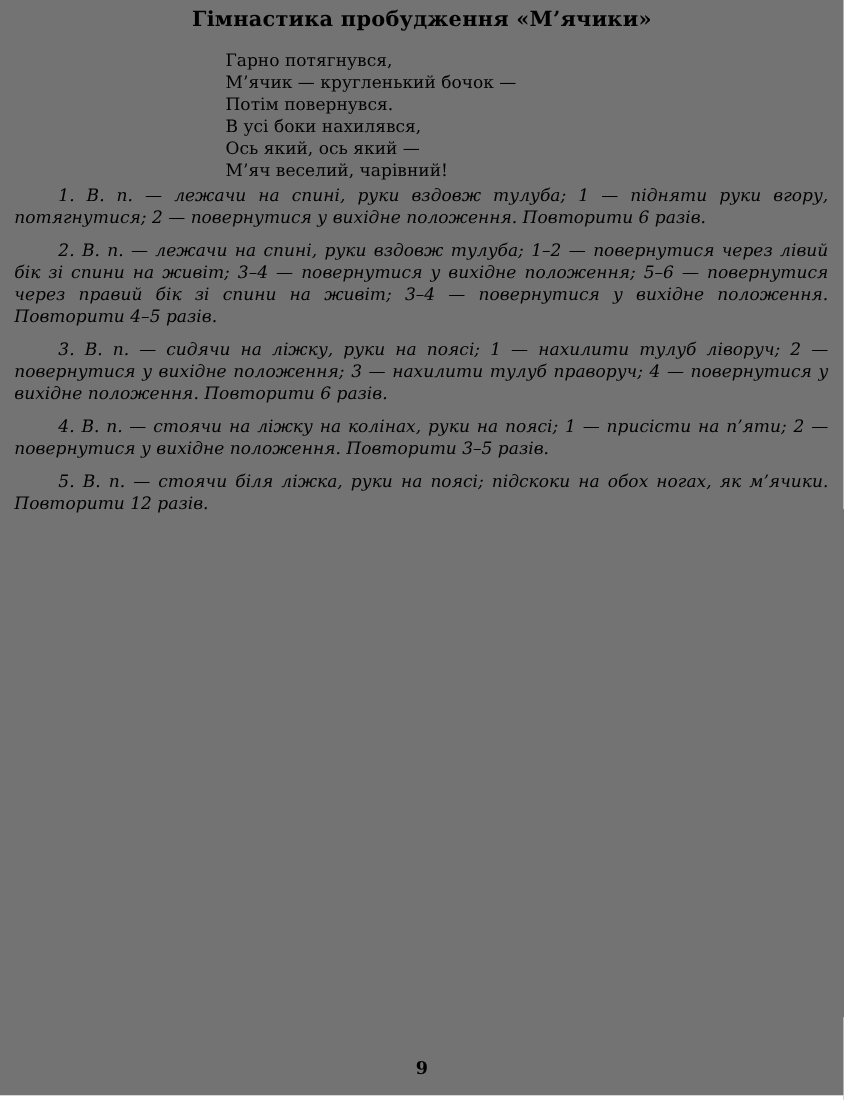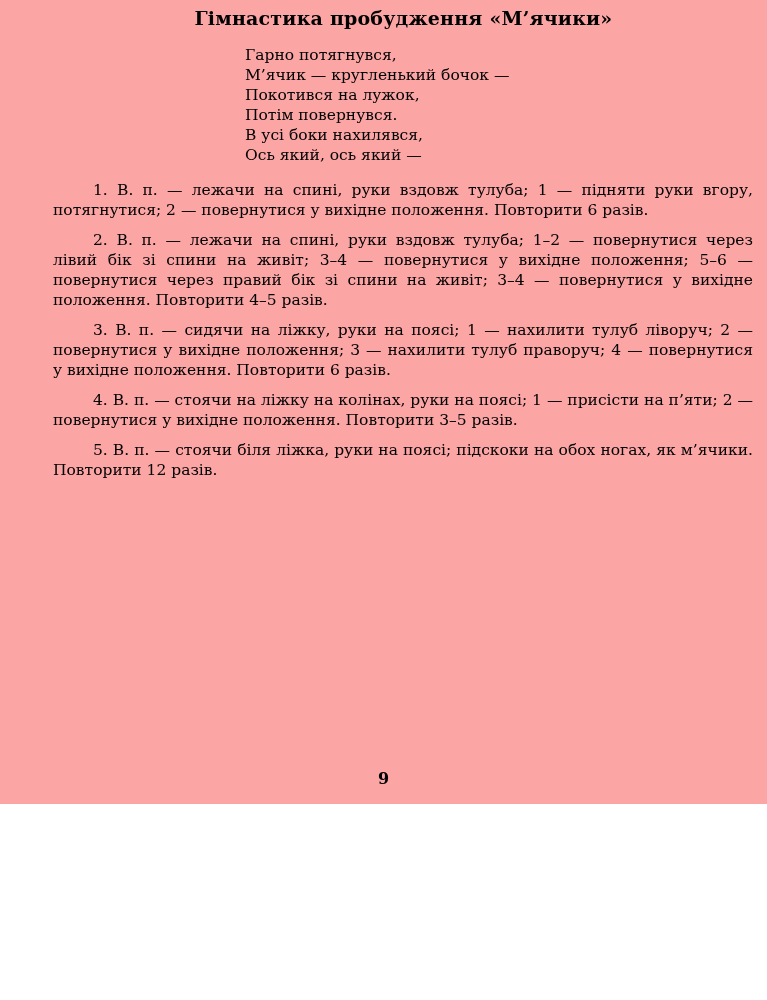--- a/index.html
+++ b/index.html
@@ -3,48 +3,48 @@
 <meta charset="utf-8">
 <style>
   html, body {
     margin: 0;
     padding: 0;
     background: #ffffff;
   }
   .page {
     position: relative;
     width: 767px;
-    height: 804px;
-    background: #fca5a5;
+    height: 996px;
+    background: #737373;
     color: #111111;
     font-family: "DejaVu Serif", "Liberation Serif", serif;
     overflow: hidden;
     box-sizing: border-box;
-    padding-left: 40px;
   }
   .title {
     margin: 0;
     padding-top: 7px;
     font-size: 19px;
     font-weight: bold;
     text-align: center;
     letter-spacing: 0.2px;
     color: #000000;
   }
   .poem {
     margin: 16px 0 0 205px;
     font-size: 15.5px;
     line-height: 20px;
     color: #000000;
   }
   .poem-line {
     white-space: nowrap;
   }
   .exercises {
-    margin: 15px 14px 0 13px;
+    margin: 3px 14px 0 13px;
+    font-style: italic;
   }
   .exercise {
     margin: 0 0 10px 0;
     font-size: 15.5px;
     line-height: 20px;
     text-align: justify;
     text-indent: 40px;
     color: #000000;
   }
   .page-number {
@@ -61,24 +61,24 @@
 </head>
 <body>
 
 <div class="page">
 
   <h1 class="title">Гімнастика пробудження «М’ячики»</h1>
 
   <div class="poem">
     <div class="poem-line">Гарно потягнувся,</div>
     <div class="poem-line">М’ячик — кругленький бочок —</div>
-    <div class="poem-line">Покотився на лужок,</div>
     <div class="poem-line">Потім повернувся.</div>
     <div class="poem-line">В усі боки нахилявся,</div>
     <div class="poem-line">Ось який, ось який —</div>
+    <div class="poem-line">М’яч веселий, чарівний!</div>
   </div>
 
   <div class="exercises">
     <p class="exercise">1. В. п. — лежачи на спині, руки вздовж тулуба; 1 — підняти руки вгору, потягнутися; 2 — повернутися у вихідне положення. Повторити 6 разів.</p>
     <p class="exercise">2. В. п. — лежачи на спині, руки вздовж тулуба; 1–2 — повернутися через лівий бік зі спини на живіт; 3–4 — повернутися у вихідне положення; 5–6 — повернутися через правий бік зі спини на живіт; 3–4 — повернутися у вихідне положення. Повторити 4–5 разів.</p>
     <p class="exercise">3. В. п. — сидячи на ліжку, руки на поясі; 1 — нахилити тулуб ліворуч; 2 — повернутися у вихідне положення; 3 — нахилити тулуб праворуч; 4 — повернутися у вихідне положення. Повторити 6 разів.</p>
     <p class="exercise">4. В. п. — стоячи на ліжку на колінах, руки на поясі; 1 — присісти на п’яти; 2 — повернутися у вихідне положення. Повторити 3–5 разів.</p>
     <p class="exercise">5. В. п. — стоячи біля ліжка, руки на поясі; підскоки на обох ногах, як м’ячики. Повторити 12 разів.</p>
   </div>
 

